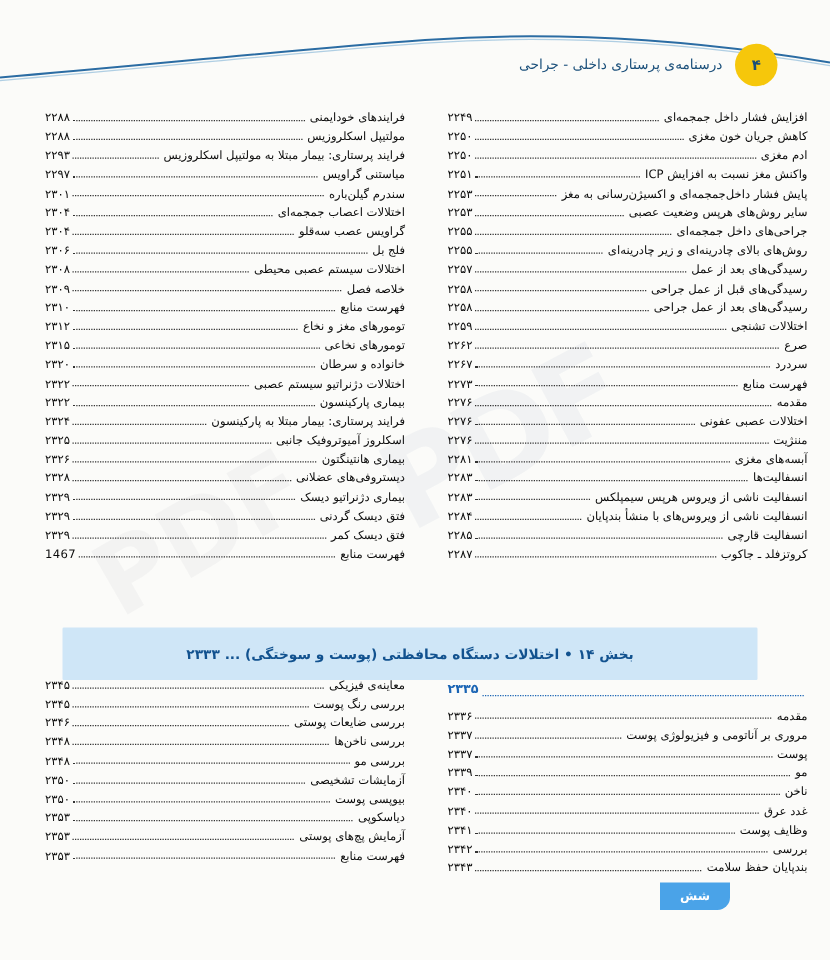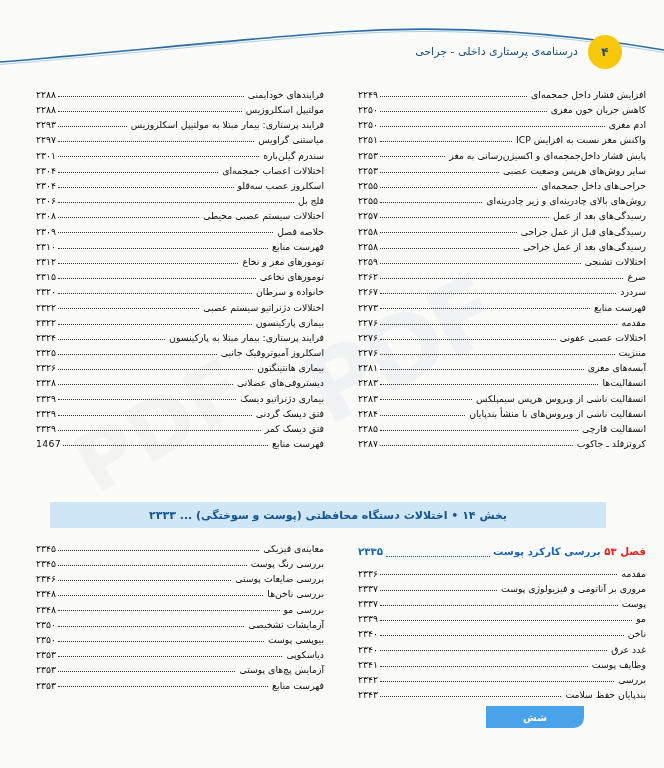--- a/index.html
+++ b/index.html
@@ -86,33 +86,33 @@
   .chap .c-line2 .p{flex:0 0 auto;color:#1a64b4;}
   .chap.single-row{display:flex;align-items:flex-end;}
   .chap.single-row .t{flex:0 0 auto;}
   .chap.single-row .dots{
     flex:1 1 auto;border-bottom:1px dotted #1a64b4;margin:0 3px 3px 3px;height:7px;}
   .chap.single-row .p{flex:0 0 auto;color:#1a64b4;}
 
   
   .banner{
     position:absolute;left:50px;right:58px;top:502px;
-    height:26px;
+    height:42px;
     background:#cfe6f7;
     display:flex;align-items:center;justify-content:center;
     border-radius:1px;
   }
   .banner-text{
     font-size:11px;font-weight:bold;color:#12528f;white-space:nowrap;
   }
 
   
   .footer-tab{
     position:absolute;bottom:40px;right:80px;
-    width:98px;height:22px;
+    width:56px;height:22px;
     background:#4aa3e8;
     border-bottom-right-radius:10px;
     display:flex;align-items:center;justify-content:center;
   }
   .footer-tab span{font-size:10px;color:#ffffff;font-weight:bold;}
 </style>
 </head>
 <body>
 
 <div class="page">
@@ -285,21 +285,21 @@
             <span class="etitle">سندرم گیلن‌باره</span>
             <span class="dots"></span>
             <span class="epage">۲۳۰۱</span>
           </div>
           <div class="entry">
             <span class="etitle">اختلالات اعصاب جمجمه‌ای</span>
             <span class="dots"></span>
             <span class="epage">۲۳۰۴</span>
           </div>
           <div class="entry">
-            <span class="etitle">اسکلروز عصب سه‌قلو</span>
+            <span class="etitle">گراویس عصب سه‌قلو</span>
             <span class="dots"></span>
             <span class="epage">۲۳۰۴</span>
           </div>
           <div class="entry">
             <span class="etitle">فلج بل</span>
             <span class="dots"></span>
             <span class="epage">۲۳۰۶</span>
           </div>
           <div class="entry">
             <span class="etitle">اختلالات سیستم عصبی محیطی</span>
@@ -387,24 +387,20 @@
         </div>
     </div>
   </div>
 
   <div class="banner">
     <span class="banner-text">بخش ۱۴  •  اختلالات دستگاه محافظتی (پوست و سوختگی) ... ۲۳۳۳</span>
   </div>
 
   <div class="col2 col2-right" style="top:536px;">
     <div class="chap single-row">
-      <span class="t">
-        <span class="c-red">فصل ۵۳</span>
-        <span class="c-blue">بررسی کارکرد پوست</span>
-      </span>
       <span class="dots"></span>
       <span class="p">۲۳۳۵</span>
     </div>
     <div id="c53-list">
         <div class="entry">
           <span class="etitle">مقدمه</span>
           <span class="dots"></span>
           <span class="epage">۲۳۳۶</span>
         </div>
         <div class="entry">

